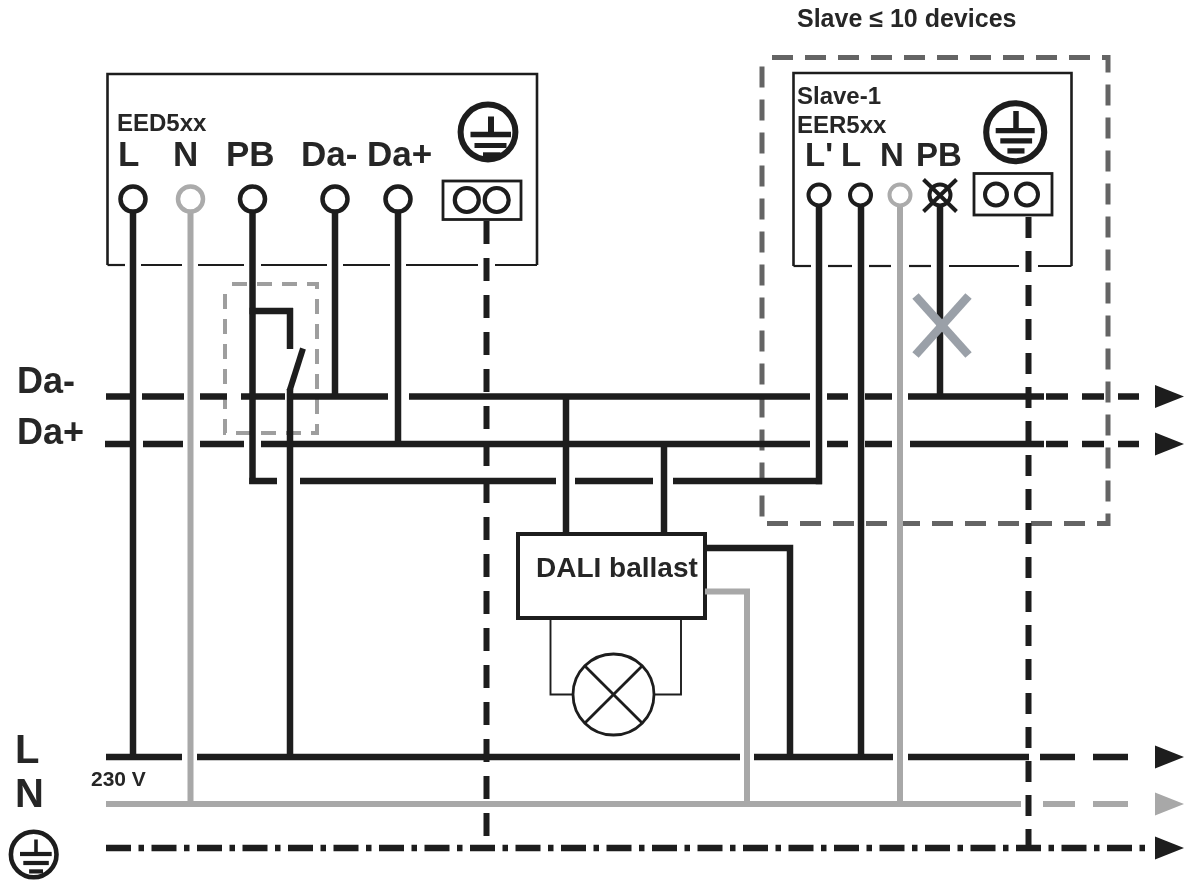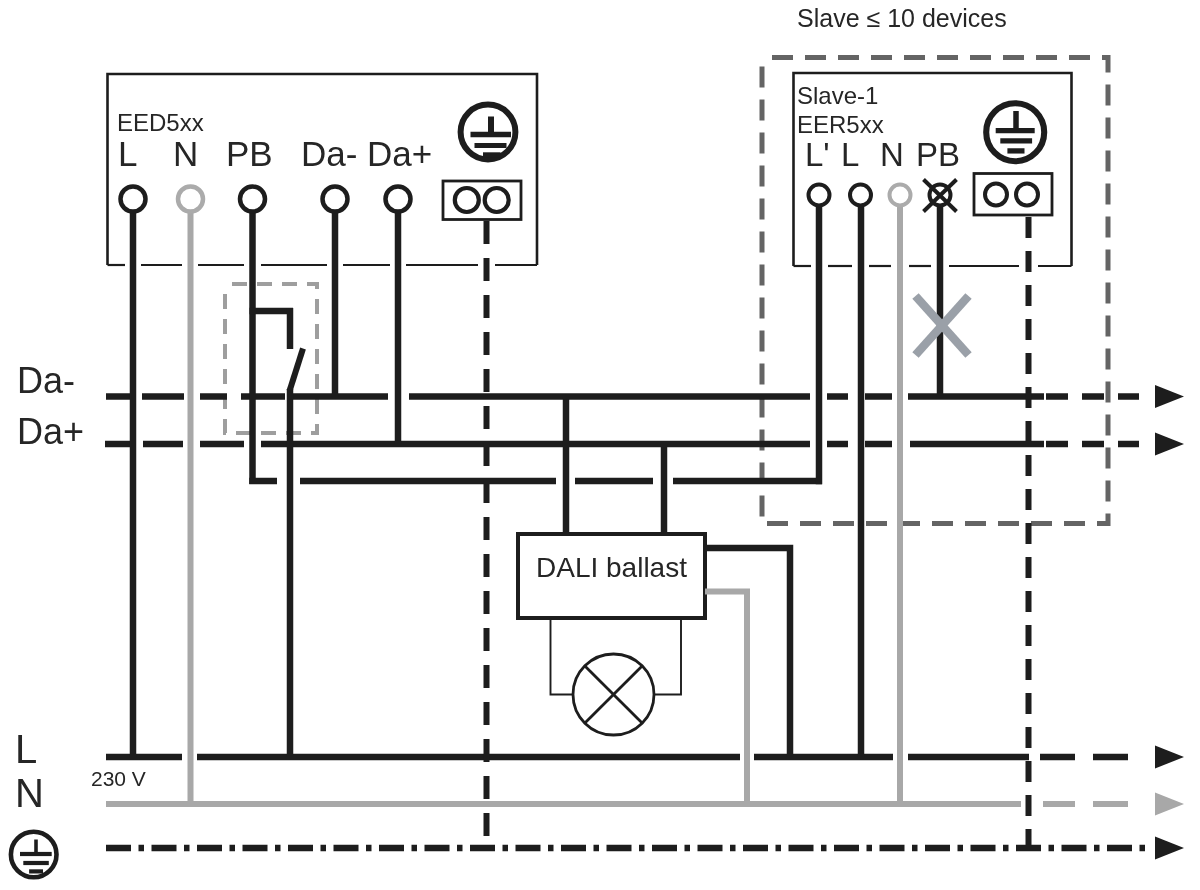--- a/index.html
+++ b/index.html
@@ -1,16 +1,16 @@
 <!DOCTYPE html>
 <html><head>
 <meta charset="utf-8">
 <style>
 html,body{margin:0;padding:0;background:#ffffff;}
-#stage{width:1200px;height:890px;position:relative;background:#ffffff;overflow:hidden;}
+#stage{width:1200px;height:890px;position:relative;background:#ffffff;overflow:hidden;font-weight:bold;}
 text{font-family:"Liberation Sans",sans-serif;fill:#262626;}
 </style>
 </head>
 <body>
 <div id="stage">
 <svg width="1200" height="890" viewBox="0 0 1200 890" xmlns="http://www.w3.org/2000/svg">
 
 <g>
         <text x="797" y="27" font-size="25">Slave ≤ 10 devices</text>
       </g>

